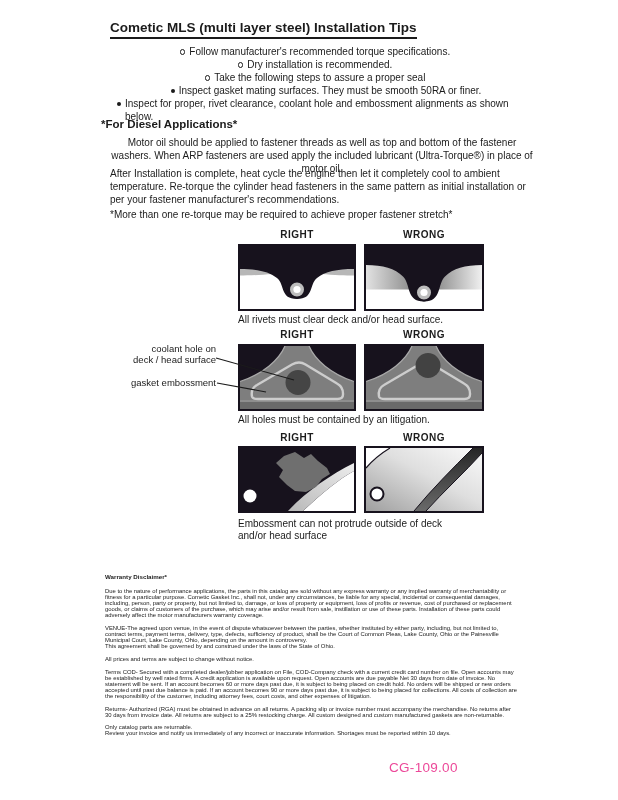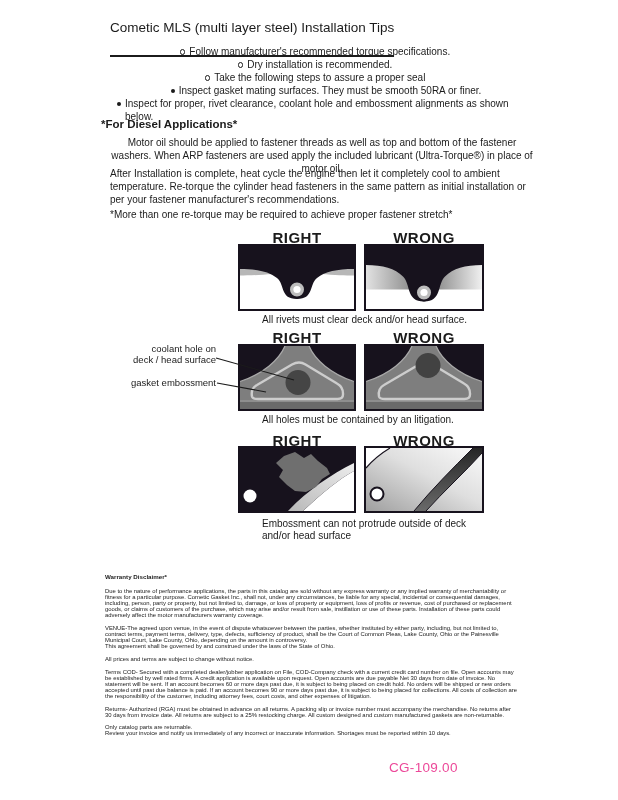--- a/index.html
+++ b/index.html
@@ -1,38 +1,38 @@
 <!DOCTYPE html>
 <html><head>
 <meta charset="utf-8">
 <style>
   html,body{margin:0;padding:0;background:#ffffff;}
   .page{position:relative;width:618px;height:800px;background:#ffffff;
         font-family:"Liberation Sans",sans-serif;color:#1b1b1b;overflow:hidden;}
   .abs{position:absolute;}
 
-  .title{left:110px;top:20px;font-size:13.5px;font-weight:normal;
-         border-bottom:2px solid #1b1b1b;padding-bottom:20px;}
+  .title{left:110px;top:20px;font-size:13.5px;font-weight:bold;
+         border-bottom:2px solid #1b1b1b;padding-bottom:2px;}
 
   .bullets{left:95px;top:45px;width:440px;font-size:10px;line-height:13px;}
   .b-row{display:flex;align-items:flex-start;justify-content:center;}
   .marker-o{flex:0 0 auto;width:3.5px;height:3.5px;border:1px solid #1b1b1b;
             border-radius:50%;margin:4px 4px 0 0;}
   .marker-f{flex:0 0 auto;width:4px;height:4px;background:#1b1b1b;
             border-radius:50%;margin:4.5px 4px 0 0;}
   .sub{margin-left:22px;}
 
   .diesel-h{left:101px;top:118px;font-size:11.5px;font-weight:bold;}
   .para{left:110px;width:424px;font-size:10px;line-height:13px;}
   .p1{top:136px;text-align:center;} .p2{top:167px;} .p3{top:208px;}
 
   .fig-label{position:absolute;width:118px;text-align:center;
-             font-size:15px;font-weight:bold;letter-spacing:0.5px;}
+             font-size:10px;font-weight:bold;letter-spacing:0.5px;}
   .panel{position:absolute;line-height:0;}
-  .caption{position:absolute;left:238px;font-size:10px;line-height:11.5px;margin-left:24px;}
+  .caption{position:absolute;left:238px;font-size:10px;line-height:11.5px;}
 
   .side-label{position:absolute;width:106px;left:110px;text-align:right;
               font-size:9.5px;line-height:11px;}
 
   .leader-svg{position:absolute;left:110px;top:330px;pointer-events:none;}
 
   .disc{left:105px;top:574px;width:414px;font-size:5.9px;line-height:6.1px;}
   .disc h2{font-size:6.2px;font-weight:bold;margin:0 0 8px 0;}
   .disc p{margin:0;}
   .disc p.gap{margin-top:6.5px;}

